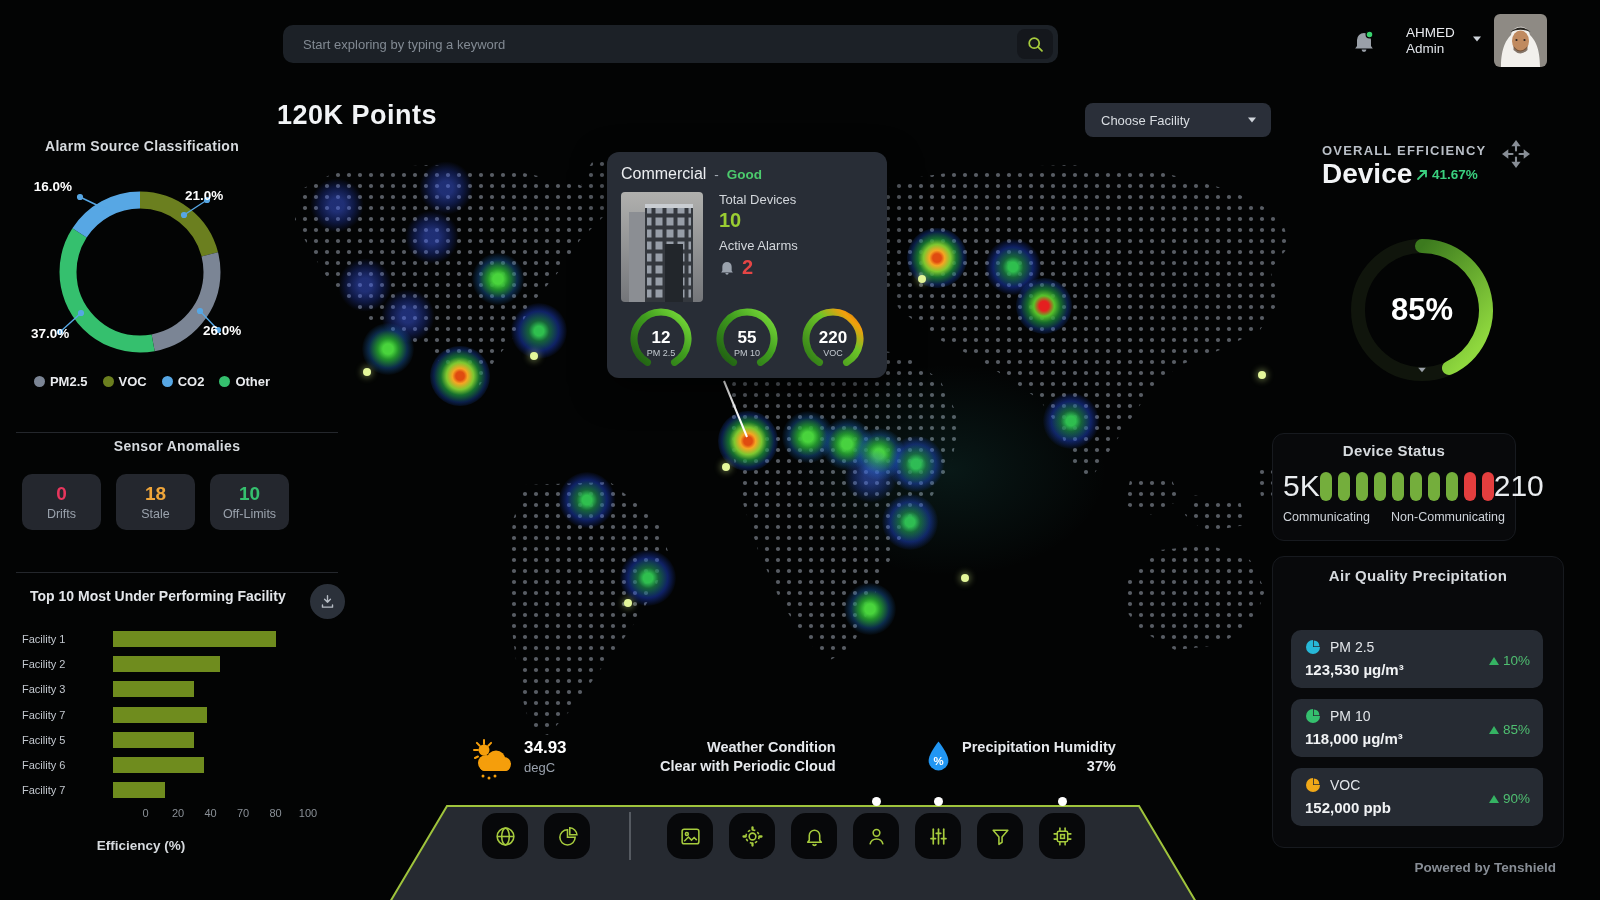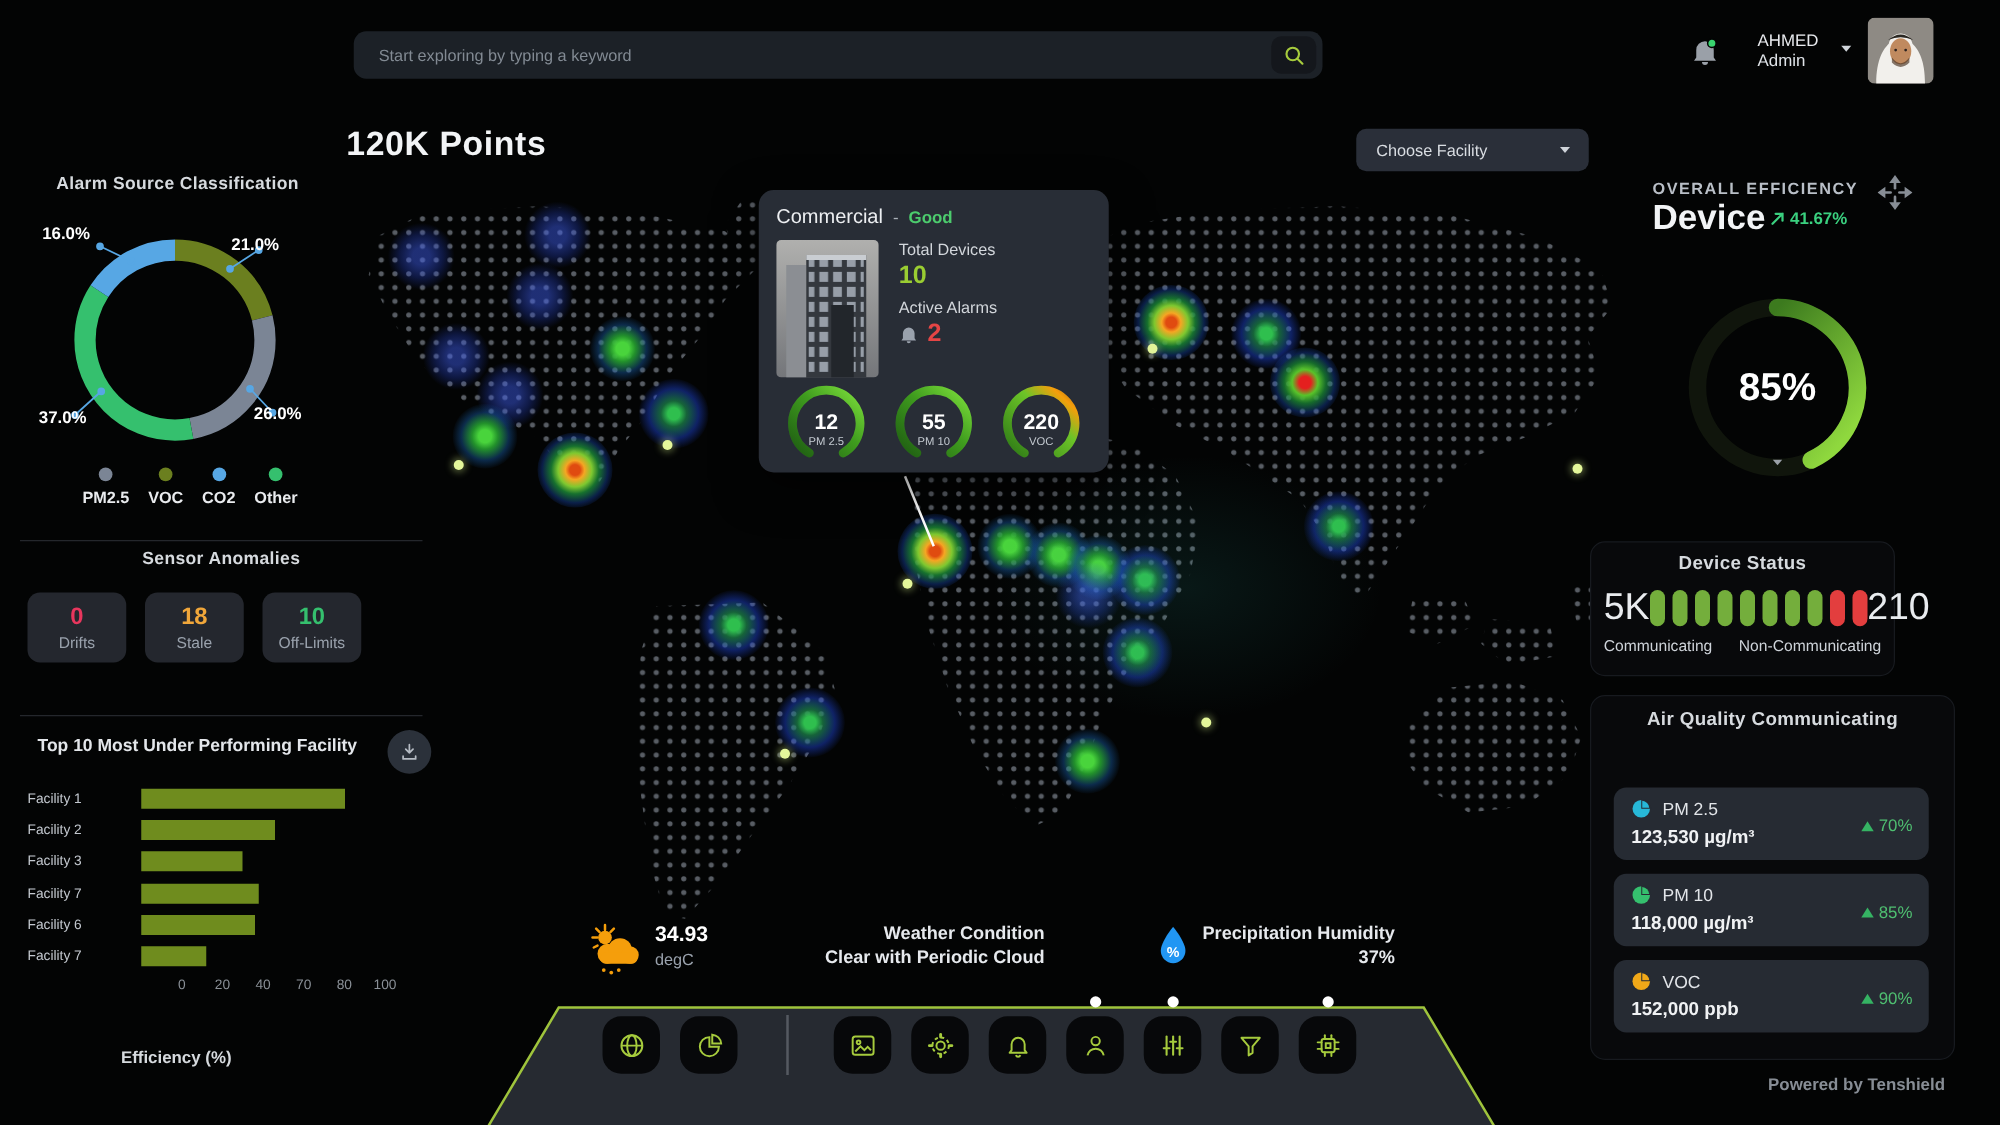--- a/index.html
+++ b/index.html
@@ -24,21 +24,21 @@
   #facilitybtn{left:1085px;top:103px;width:186px;height:34px;background:#2a2f39;border-radius:8px;
     display:flex;align-items:center;justify-content:space-between;padding:0 14px 0 16px;box-sizing:border-box;
     font-size:13px;color:#d9dde2;cursor:pointer;}
 
   
   .sec-title{font-size:14px;font-weight:bold;color:#d6dade;text-align:center;letter-spacing:.3px;}
   #alarm-title{left:16px;top:138px;width:252px;}
   #donut-wrap{left:16px;top:160px;width:300px;height:230px;}
   .callout{position:absolute;font-size:13.5px;font-weight:bold;color:#fff;}
   #legend{left:20px;top:374px;width:264px;display:flex;justify-content:center;gap:15px;}
-  .leg-item{display:flex;align-items:center;gap:5px;font-size:13px;font-weight:bold;color:#e9ebee;flex-direction:column;}
+  .leg-item{display:flex;align-items:center;gap:5px;font-size:13px;font-weight:bold;color:#e9ebee;}
   .leg-dot{width:11px;height:11px;border-radius:50%;}
   .divider{height:1px;background:#24272c;}
   #div1{left:16px;top:432px;width:322px;}
   #anom-title{left:16px;top:438px;width:322px;}
   #anom-cards{left:22px;top:474px;display:flex;gap:15px;}
   .anom-card{width:79px;height:56px;background:#24272e;border-radius:10px;display:flex;flex-direction:column;
     align-items:center;justify-content:center;gap:2px;}
   .anom-val{font-size:19px;font-weight:bold;}
   .anom-lab{font-size:12.5px;color:#9aa2ad;}
   #div2{left:16px;top:572px;width:322px;}
@@ -263,20 +263,24 @@
       </div>
     <div class="frow">
         <span class="flabel">Facility 3</span>
         <div class="fbar" style="width: 81.25px; background: rgb(111, 140, 30);"></div>
       </div>
     <div class="frow">
         <span class="flabel">Facility 7</span>
         <div class="fbar" style="width: 94.25px; background: rgb(111, 140, 30);"></div>
       </div>
     <div class="frow">
+        <span class="flabel">Facility 5</span>
+        <div class="fbar" style="width: 81.25px; background: rgb(111, 140, 30);"></div>
+      </div>
+    <div class="frow">
         <span class="flabel">Facility 6</span>
         <div class="fbar" style="width: 91px; background: rgb(111, 140, 30);"></div>
       </div>
     <div class="frow">
         <span class="flabel">Facility 7</span>
         <div class="fbar" style="width: 52px; background: rgb(111, 140, 30);"></div>
       </div>
     <div id="fticks">
       <span class="ftick" style="left: 129.5px;">0</span>
       <span class="ftick" style="left: 162px;">20</span>
@@ -570,35 +574,35 @@
         </div>
       <span class="ds-num">210</span>
     </div>
     <div id="ds-labels">
       <span>Communicating</span>
       <span>Non-Communicating</span>
     </div>
   </div>
 
   <div id="aq-panel" class="abs panel">
-    <div id="aq-title" class="sec-title">Air Quality Communicating</div>
+    <div id="aq-title" class="sec-title">Air Quality Precipitation</div>
   </div>
   <div class="aq-card abs" style="left:1291px;top:630px;width:252px;">
     <div class="aq-row1">
       <svg width="16" height="16" viewBox="0 0 16 16">
         <circle cx="8" cy="8" r="7" fill="#27b8d8"></circle>
           <path d="M8 8 L8 0 A8 8 0 0 1 16 8 Z" fill="#262b33"></path>
           <path d="M8.8 7.2 L8.8 1.6 A6 6 0 0 1 14.4 7.2 Z" fill="#27b8d8"></path>
       </svg>
       <span>PM 2.5</span>
     </div>
     <div class="aq-val">123,530 µg/m³</div>
     <div class="aq-delta">
         <span class="up-tri"></span>
-        <span>70%</span>
+        <span>10%</span>
       </div>
   </div>
   <div class="aq-card abs" style="left:1291px;top:699px;width:252px;">
     <div class="aq-row1">
       <svg width="16" height="16" viewBox="0 0 16 16">
         <circle cx="8" cy="8" r="7" fill="#35c06e"></circle>
           <path d="M8 8 L8 0 A8 8 0 0 1 16 8 Z" fill="#262b33"></path>
           <path d="M8.8 7.2 L8.8 1.6 A6 6 0 0 1 14.4 7.2 Z" fill="#35c06e"></path>
       </svg>
       <span>PM 10</span>

